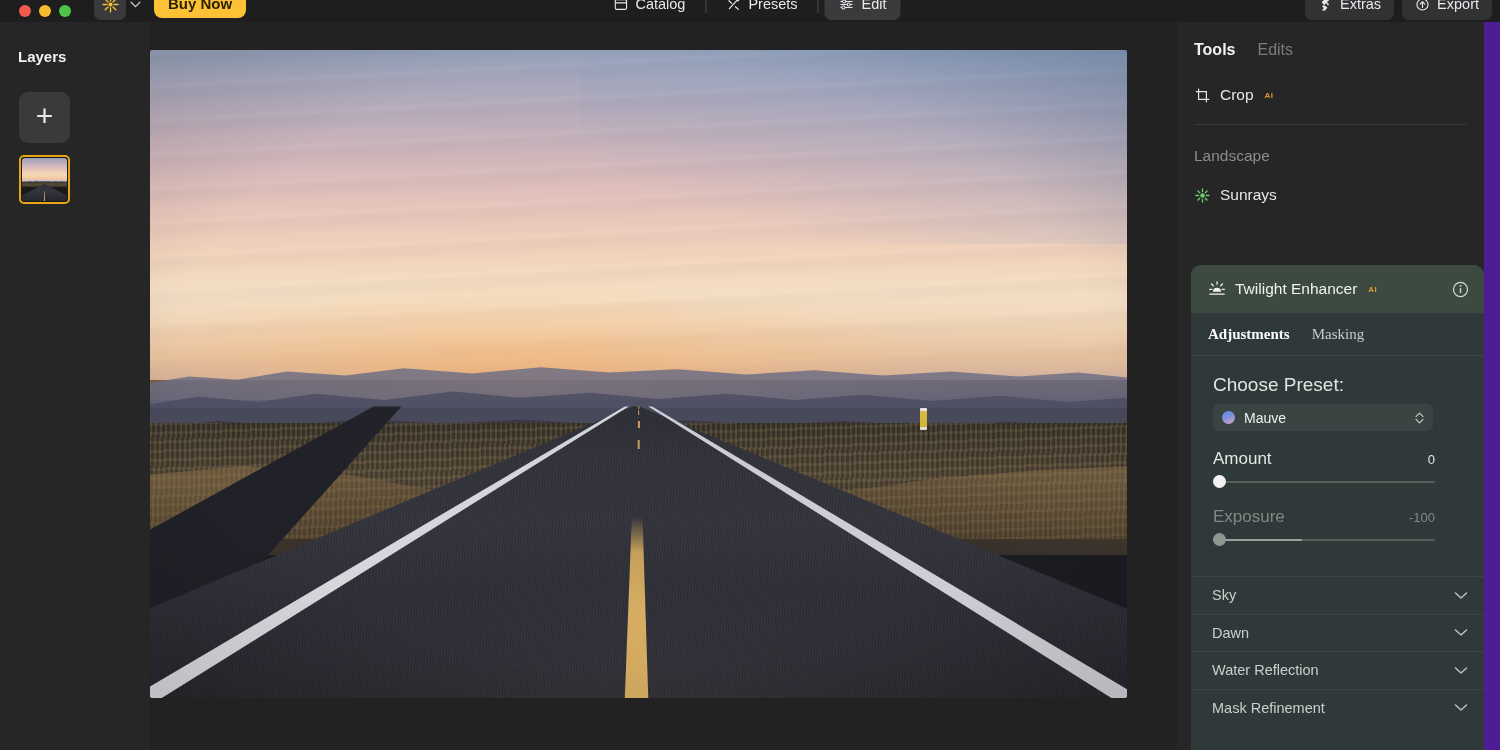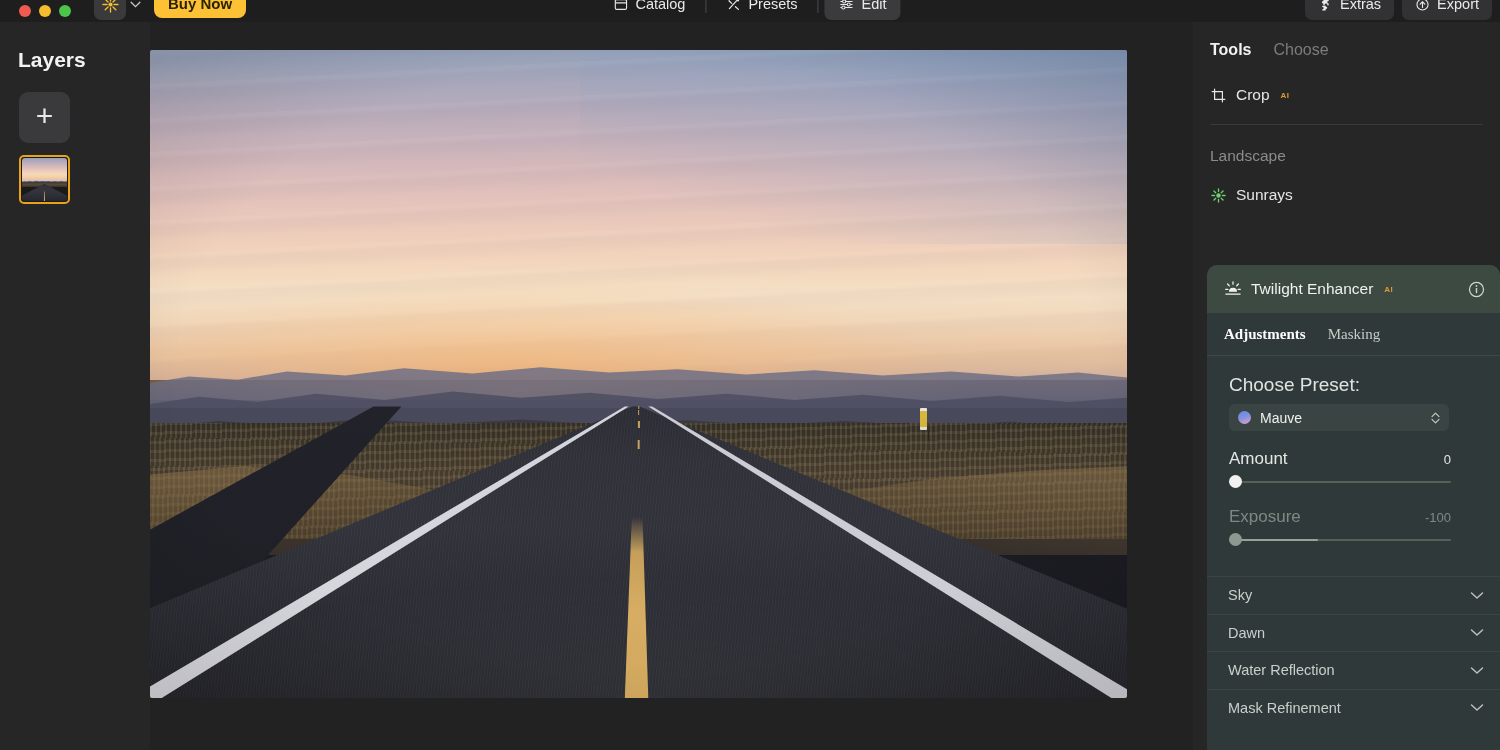--- a/index.html
+++ b/index.html
@@ -56,21 +56,21 @@
     position: absolute; right: 8px; top: -10px; display: flex; align-items: center; gap: 8px;
   }
   .rbtn {
     display: flex; align-items: center; gap: 7px;
     background: #323234; color: #e9e9ec; font-size: 14.5px;
     padding: 7px 13px 8px; border-radius: 7px; line-height: 1;
   }
 
   
   #sidebar { position: absolute; left: 0; top: 22px; width: 150px; height: 728px; background: #262626; }
-  #layers-title { color: #f2f2f4; font-size: 21px; font-weight: 600; margin: 26px 12px 0 18px; }
+  #layers-title { color: #f2f2f4; font-size: 15px; font-weight: 600; margin: 26px 12px 0 18px; }
   #add-layer {
     position: absolute; left: 19px; top: 70px; width: 51px; height: 51px;
     background: #3a3a3c; border-radius: 9px;
     display: flex; align-items: center; justify-content: center;
   }
   #add-layer .plus { color: #e8e8ea; font-size: 30px; font-weight: 300; line-height: 1; margin-top: -3px; }
   #layer-thumb {
     position: absolute; left: 19px; top: 133px; width: 51px; height: 49px;
     border-radius: 5px; border: 2px solid #e8a319; overflow: hidden; padding: 1px; background:#1a1a1a;
   }
@@ -220,21 +220,21 @@
   }
   .sign-post { position: absolute; left: 79.6%; top: 58.6%; width: 1.4px; height: 11px; background: #2a2520; }
 
   .photo-vignette {
     position: absolute; inset: 0;
     background: radial-gradient(ellipse 85% 85% at 50% 48%, rgba(0,0,0,0) 55%, rgba(0,0,0,0.18) 100%);
     pointer-events: none;
   }
 
   
-  #rpanel { position: absolute; right: 0; top: 22px; width: 307px; height: 728px; background: #262626; }
+  #rpanel { position: absolute; right: 16px; top: 22px; width: 307px; height: 728px; background: #262626; }
   #rp-tabs { display: flex; gap: 22px; padding: 19px 0 0 17px; }
   .rp-tab { font-size: 16px; color: #7c7c80; }
   .rp-tab.active { color: #f2f2f4; font-weight: 600; }
 
   .tool-row { display: flex; align-items: center; gap: 9px; padding: 0 0 0 17px; height: 34px; color: #e6e6e9; font-size: 15.5px; }
   .tool-row .lbl { line-height: 1; }
   .badge { font-size: 8px; font-weight: 700; letter-spacing: .3px; vertical-align: super; margin-left: 2px; }
   .badge.pro { color: #e5c04a; }
   .badge.ai { color: #dd9a33; }
 
@@ -423,21 +423,21 @@
       <div class="sign-post"></div>
       <div class="road-sign"></div>
       <div class="photo-vignette"></div>
     </div>
   </div>
 
   <div id="rpanel">
 
     <div id="rp-tabs">
       <div class="rp-tab active">Tools</div>
-      <div class="rp-tab">Choose</div>
+      <div class="rp-tab">Edits</div>
     </div>
 
     <div style="margin-top:19px">
       <div class="tool-row">
         <svg width="17" height="17" viewBox="0 0 20 20">
           <g stroke="#e6e6e9" stroke-width="1.4" stroke-linecap="round" fill="none">
             <path d="M5.4 2.6v12h12"></path>
               <path d="M2.6 5.4h12v12"></path>
           </g>
         </svg>

